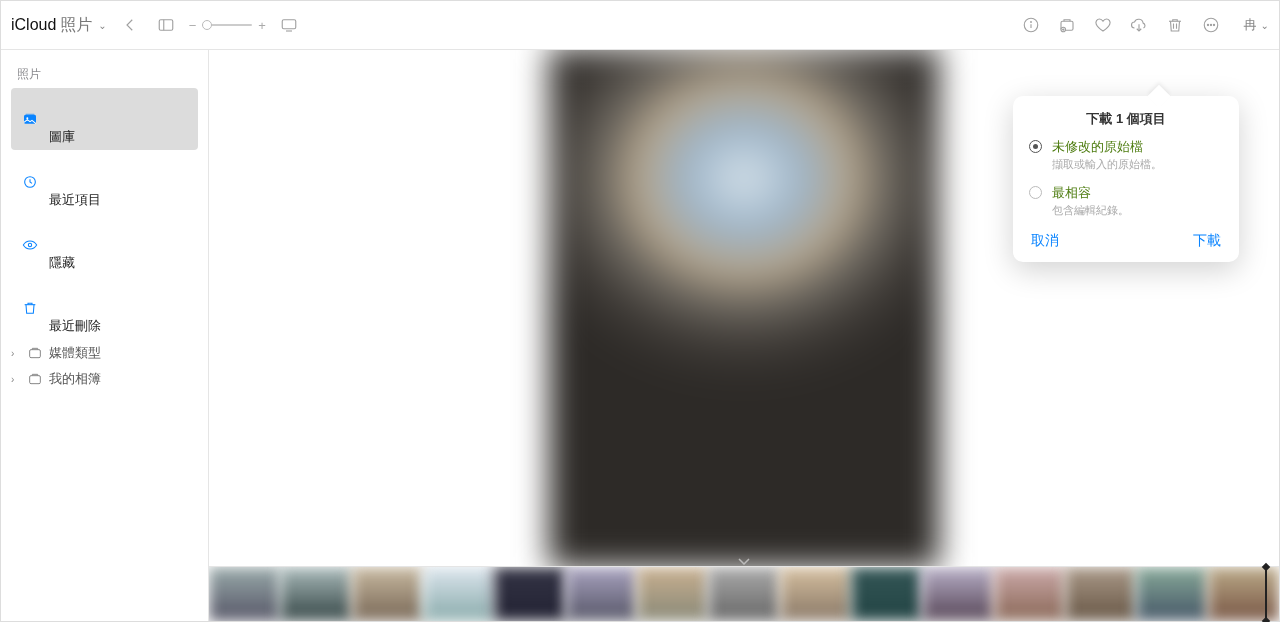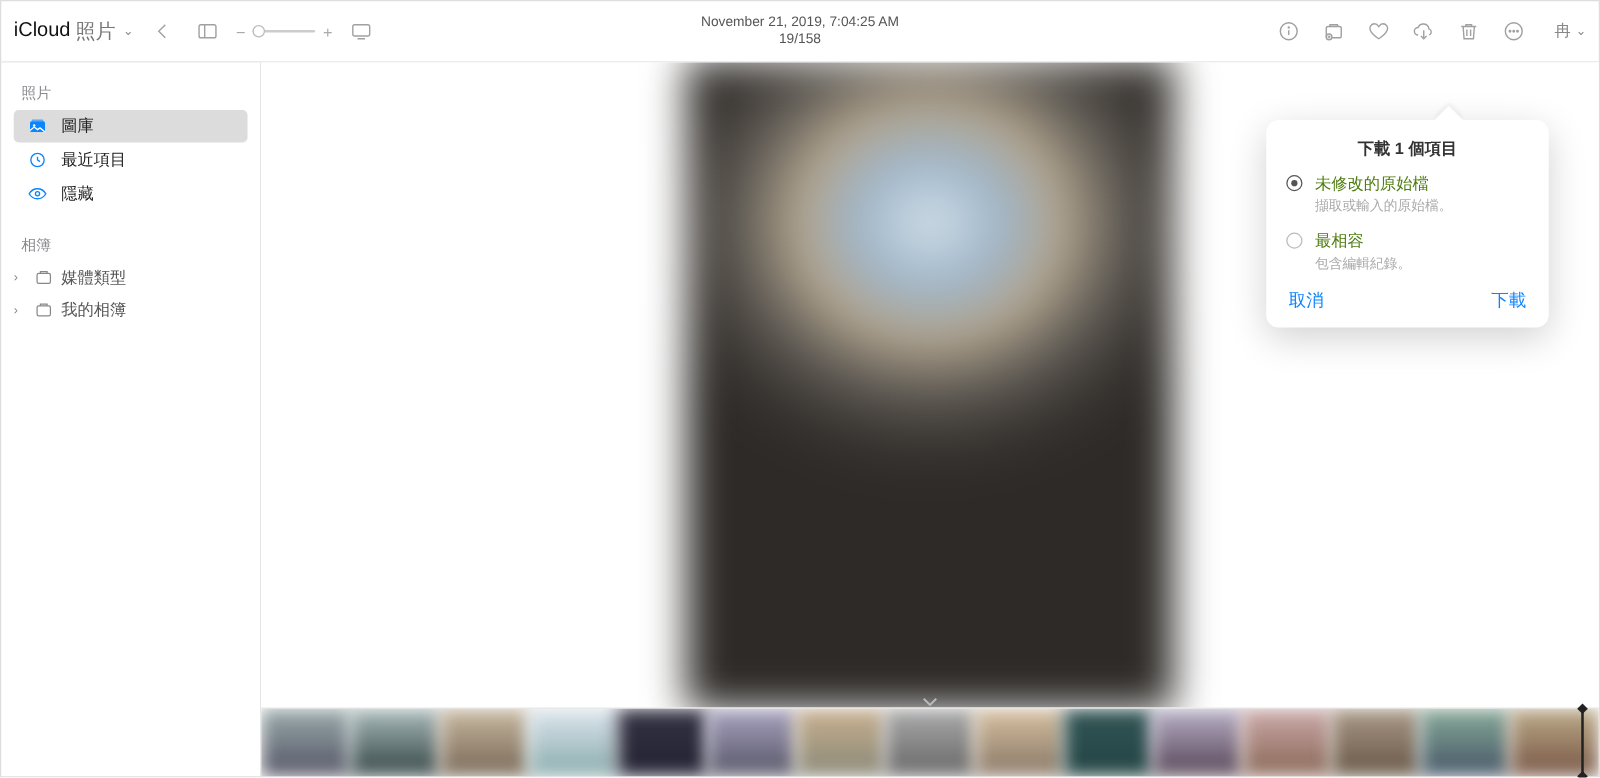--- a/index.html
+++ b/index.html
@@ -22,21 +22,21 @@
 .toolbar-center { position: absolute; left: 50%; transform: translateX(-50%); text-align: center; font-size: 11px; color: #555; line-height: 1.2; }
 .toolbar-right { margin-left: auto; display: flex; align-items: center; gap: 10px; }
 .user-chip { display: flex; align-items: center; gap: 2px; color: #888; font-size: 13px; cursor: pointer; margin-left: 10px; }
 .body { flex: 1; display: flex; min-height: 0; position: relative; }
 .sidebar { width: 208px; border-right: 1px solid #e5e5e5; padding: 10px 6px; font-size: 13px; color: #333; overflow-y: auto; }
 .section-header { color: #8a8a8e; font-size: 12px; padding: 6px 10px 4px; }
 .nav-item { display: flex; align-items: center; gap: 10px; padding: 4px 10px; border-radius: 4px; margin: 1px 4px; cursor: pointer; }
 .nav-item.selected { background: #dcdcdc; }
 .nav-item .icon { width: 18px; height: 18px; display: flex; align-items: center; justify-content: center; color: #0a84ff; }
 .nav-item .icon svg { width: 16px; height: 16px; stroke: #0a84ff; fill: none; stroke-width: 1.6; }
-.nav-item .label { color: #222; }
+.nav-item .label { color: #222; margin-top: 36px; }
 .tree-item { display: flex; align-items: center; gap: 6px; padding: 4px 4px; cursor: pointer; color: #555; }
 .tree-chev { color: #888; font-size: 10px; width: 10px; }
 .tree-item .folder-icon { width: 16px; height: 16px; }
 .tree-item .folder-icon svg { stroke: #888; fill: none; stroke-width: 1.5; }
 .main { flex: 1; display: flex; flex-direction: column; position: relative; background: #fff; }
 .photo-area { flex: 1; display: flex; align-items: center; justify-content: center; overflow: hidden; }
 .photo {
   width: 390px; height: 520px;
   background:
     radial-gradient(ellipse 60% 40% at 50% 25%, #d6e2ea 0%, #9db4c8 25%, #b5a58c 45%, #6f6a62 60%, #3f3b37 80%, #2d2a27 100%);
@@ -116,24 +116,20 @@
         </div>
       <span class="zoom-sign">+</span>
     </div>
     <div class="tb-btn">
       <svg viewBox="0 0 24 24">
           <rect x="3" y="5" width="18" height="12" rx="2"></rect>
           <line x1="8" y1="20" x2="16" y2="20"></line>
         </svg>
     </div>
 
-    <div class="toolbar-center">
-      <div>November 21, 2019, 7:04:25 AM</div>
-      <div>19/158</div>
-    </div>
 
     <div class="toolbar-right">
       <div class="tb-btn">
         <svg viewBox="0 0 24 24">
             <circle cx="12" cy="12" r="9"></circle>
             <line x1="12" y1="11" x2="12" y2="16"></line>
             <circle cx="12" cy="8" r="0.5" fill="#a0a0a0"></circle>
           </svg>
       </div>
       <div class="tb-btn">
@@ -208,22 +204,31 @@
       </div>
       <div class="nav-item">
         <span class="icon">
             <svg viewBox="0 0 24 24">
               <path d="M2 12s3.5-6 10-6 10 6 10 6-3.5 6-10 6S2 12 2 12z"></path>
               <circle cx="12" cy="12" r="2.5"></circle>
             </svg>
           </span>
         <span class="label">隱藏</span>
       </div>
-
-      <div class="section-header" style="margin-top:14px">相簿</div>
+      <div class="nav-item">
+        <span class="icon">
+            <svg viewBox="0 0 24 24">
+              <polyline points="4 7 20 7"></polyline>
+              <path d="M6 7l1 13h10l1-13"></path>
+              <path d="M9 7V5h6v2"></path>
+            </svg>
+          </span>
+        <span class="label">最近刪除</span>
+      </div>
+
 
       <div class="tree-item">
         <span class="tree-chev">›</span>
         <span class="folder-icon"><svg viewBox="0 0 24 24">
               <rect x="4" y="7" width="16" height="12" rx="2"></rect>
               <path d="M8 7V5h8v2"></path>
             </svg></span>
         <span>媒體類型</span>
       </div>
       <div class="tree-item">

